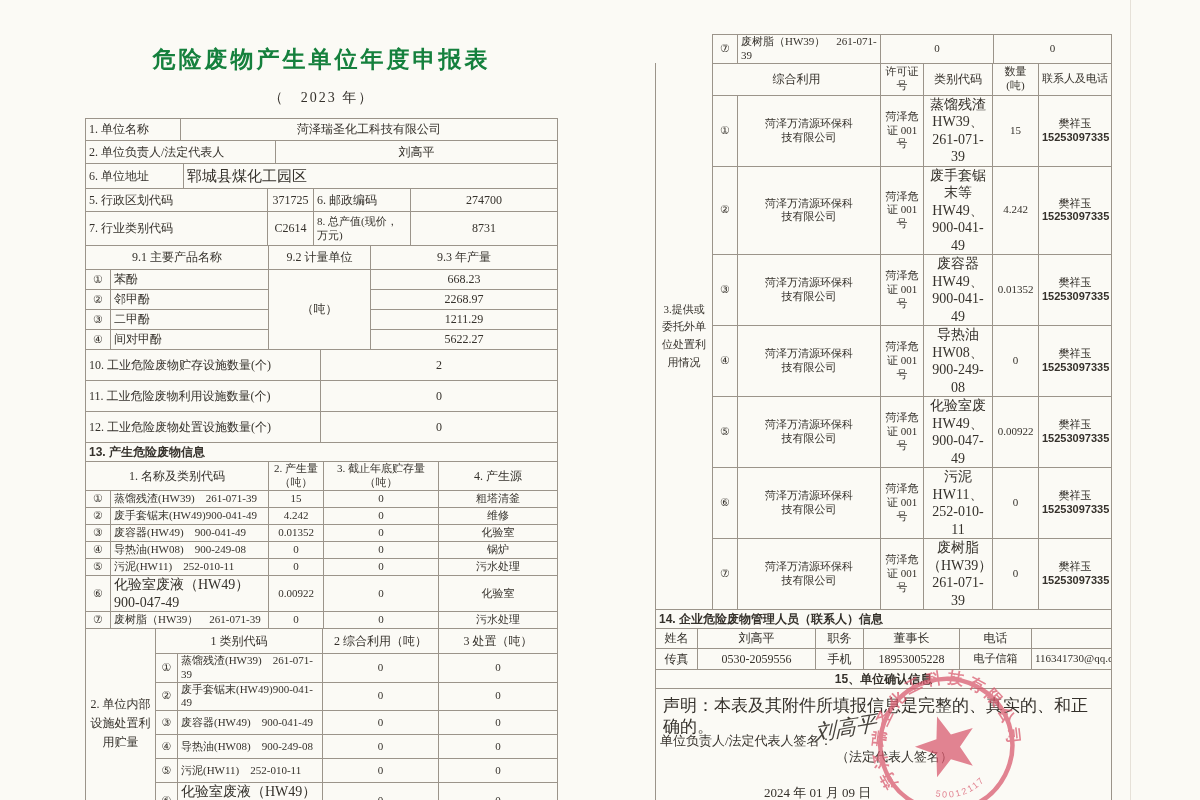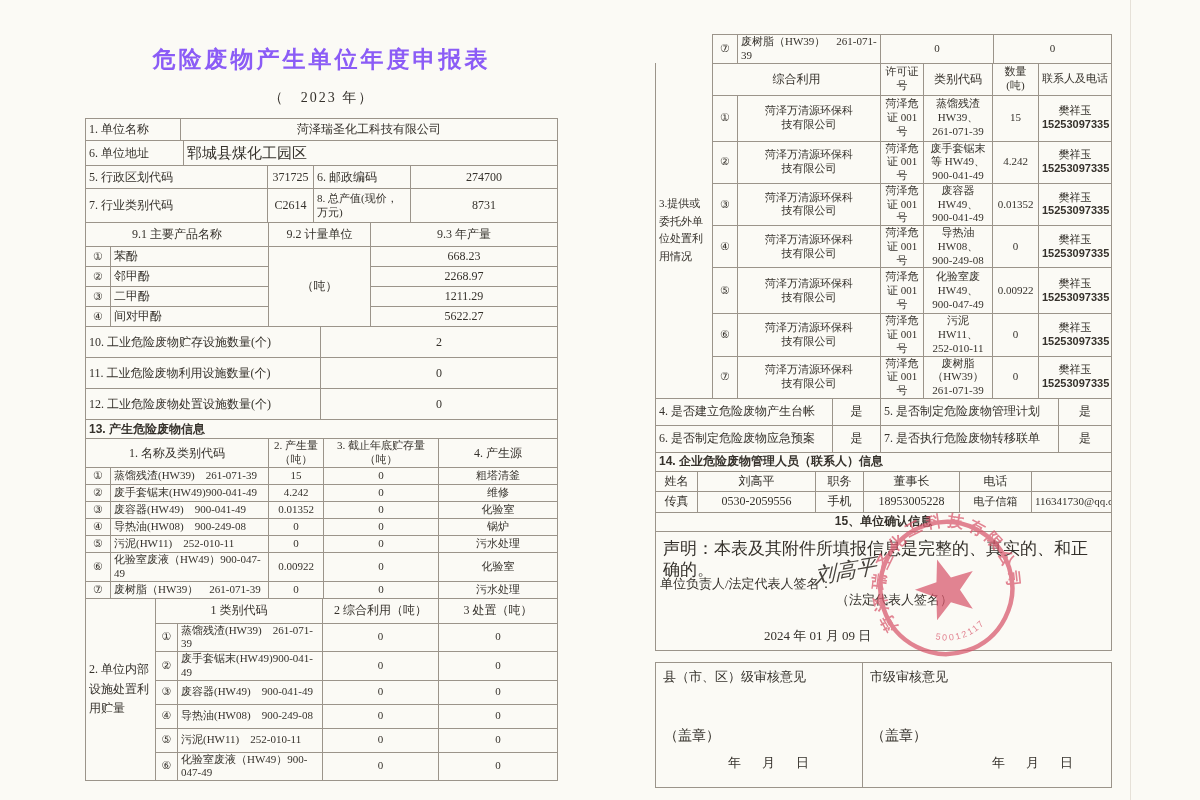--- a/index.html
+++ b/index.html
@@ -3,32 +3,32 @@
 <meta charset="utf-8">
 <style>
   html,body{margin:0;padding:0;}
   body{width:1200px;height:800px;background:#fbfaf5;overflow:hidden;
        font-family:"Liberation Serif",serif;color:#35312b;}
   .canvas{position:relative;width:1200px;height:800px;}
   .page{position:absolute;}
   #pageL{left:85px;top:36px;width:473px;}
   #pageR{left:655px;top:35px;width:457px;}
   .doc-title{font-family:"Liberation Sans",sans-serif;font-weight:bold;
-             font-size:23px;text-align:center;letter-spacing:3px;margin:8px 0 14px 0;color:#8b5cf6;}
+             font-size:23px;text-align:center;letter-spacing:3px;margin:8px 0 14px 0;color:#15803d;}
   .year-line{text-align:center;font-size:14px;letter-spacing:2px;margin-bottom:12px;}
   table{border-collapse:collapse;width:100%;table-layout:fixed;margin-top:-1px;}
   td{border:1px solid #9b948a;padding:0 3px;font-size:12px;line-height:1.25;
      vertical-align:middle;overflow:hidden;}
   .tc{text-align:center;}
   .tl{text-align:left;}
   .sm{font-size:11px;}
-  .xs{font-size:11px;margin-top:18px;}
+  .xs{font-size:14px;margin-top:18px;}
   .hd{font-family:"Liberation Sans",sans-serif;font-weight:bold;}
   .big{font-size:15px;}
-  .vlabel{line-height:1.6;}
+  .vlabel{text-align:center;line-height:1.6;}
   .contact-phone{font-family:"Liberation Sans",sans-serif;font-weight:bold;font-size:11px;display:block;}
   .contact-name{display:block;}
   .wrapbox{display:inline-block;max-width:96px;}
   .rel{position:relative;}
   .stamp{position:absolute;left:205px;top:-30px;z-index:3;}
   .statement-txt{padding:6px 4px 0 4px;font-size:17px;}
   .sign-label{position:absolute;left:4px;top:44px;font-size:13px;}
   .signature{position:absolute;left:158px;top:26px;font-size:21px;font-style:italic;
              color:#46423c;transform:rotate(-10deg) skewX(-10deg);z-index:4;
              font-family:"DejaVu Serif",serif;}
@@ -60,20 +60,32 @@
         </colgroup>
       <tbody>
           <tr style="height:22px">
         <td class="tl">1. 单位名称</td>
         <td class="tc">菏泽瑞圣化工科技有限公司</td>
       </tr>
     </tbody>
       </table>
     <table>
       <colgroup>
+          <col style="width:190px">
+          <col>
+        </colgroup>
+      <tbody>
+          <tr style="height:23px">
+        <td class="tl">2. 单位负责人/法定代表人</td>
+        <td class="tc">刘高平</td>
+      </tr>
+    </tbody>
+      </table>
+    <table>
+      <colgroup>
           <col style="width:98px">
           <col>
         </colgroup>
       <tbody>
           <tr style="height:25px">
         <td class="tl">6. 单位地址</td>
         <td class="tl big">郓城县煤化工园区</td>
       </tr>
     </tbody>
       </table>
@@ -394,42 +406,20 @@
         <td class="tc xs">废树脂（HW39） 261-071-39</td>
         <td class="tc sm">0</td>
         <td class="tc">
               <span class="contact-name sm">樊祥玉</span>
               <span class="contact-phone">15253097335</span>
             </td>
       </tr>
     </tbody>
       </table>
 
-    <table>
-      <colgroup>
-          <col style="width:177px">
-          <col style="width:48px">
-          <col style="width:178px">
-          <col>
-        </colgroup>
-      <tbody>
-          <tr style="height:27px">
-        <td class="tl">4. 是否建立危险废物产生台帐</td>
-        <td class="tc">是</td>
-        <td class="tl">5. 是否制定危险废物管理计划</td>
-        <td class="tc">是</td>
-      </tr>
-      <tr style="height:27px">
-        <td class="tl">6. 是否制定危险废物应急预案</td>
-        <td class="tc">是</td>
-        <td class="tl">7. 是否执行危险废物转移联单</td>
-        <td class="tc">是</td>
-      </tr>
-    </tbody>
-      </table>
 
     <table>
       <colgroup>
           <col style="width:42px">
           <col style="width:118px">
           <col style="width:48px">
           <col style="width:96px">
           <col style="width:72px">
           <col>
         </colgroup>

